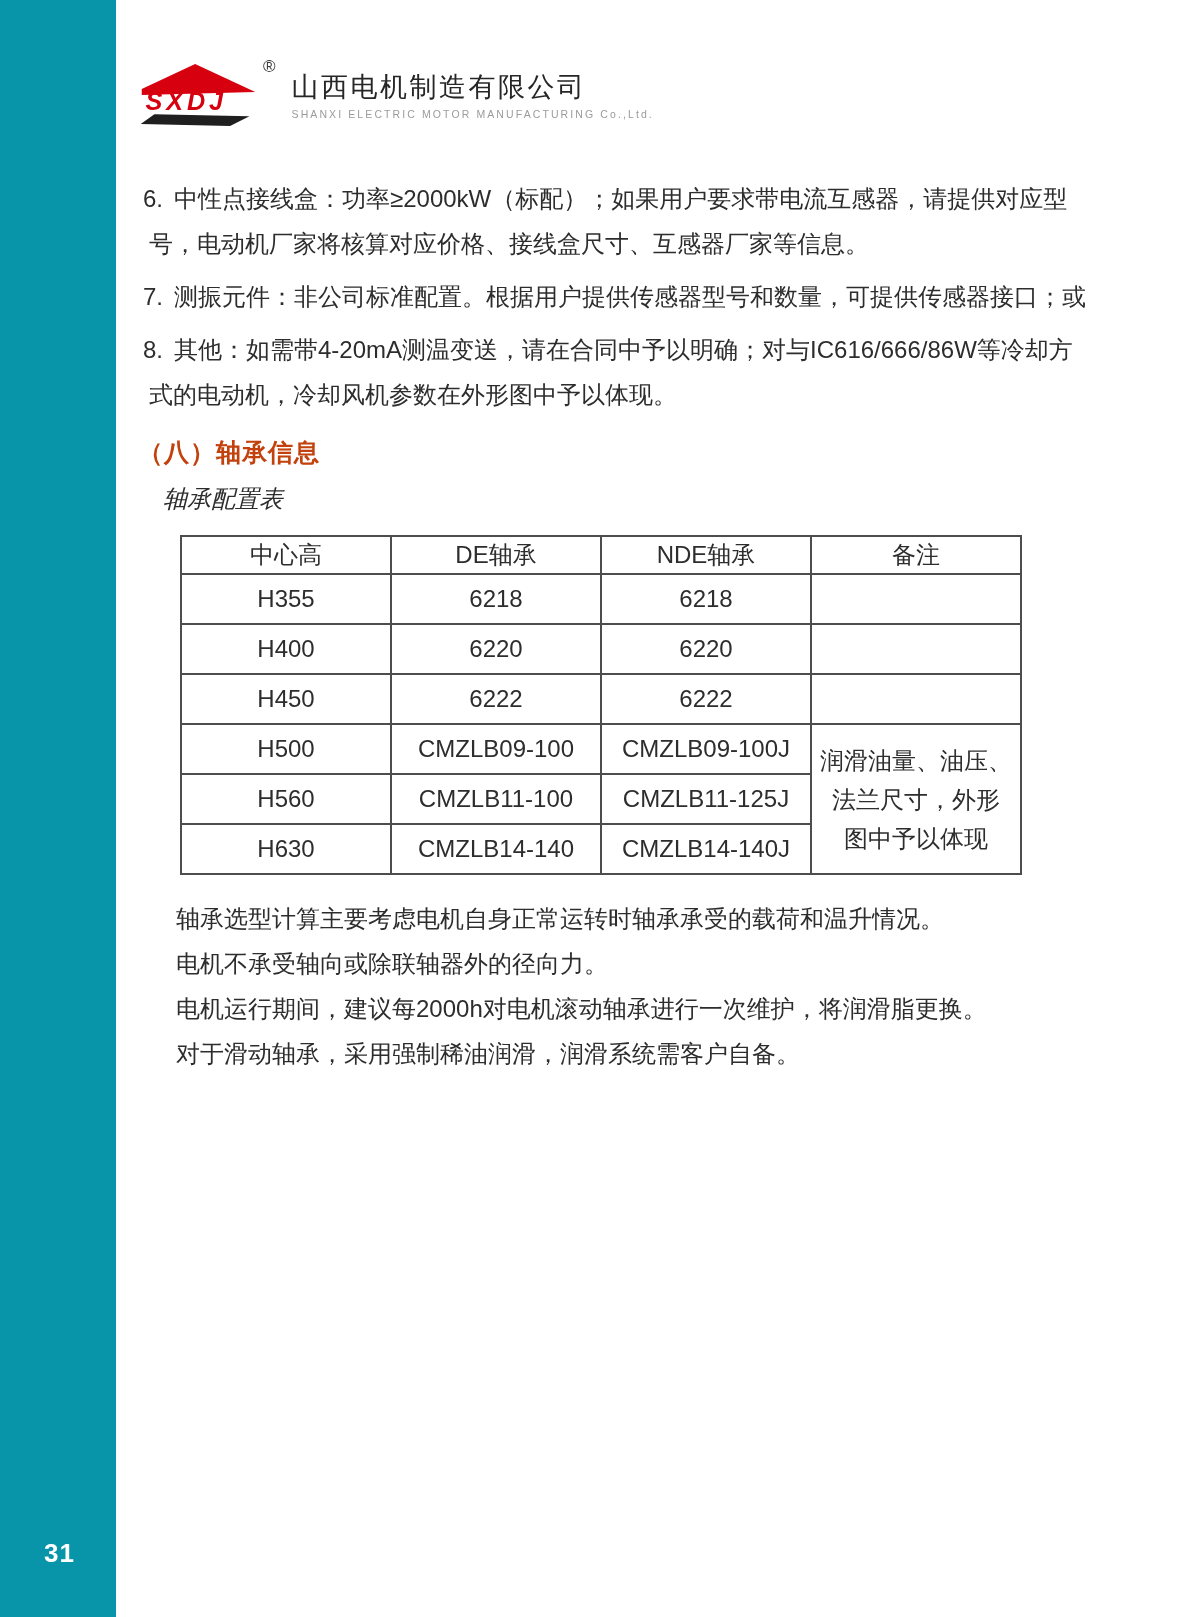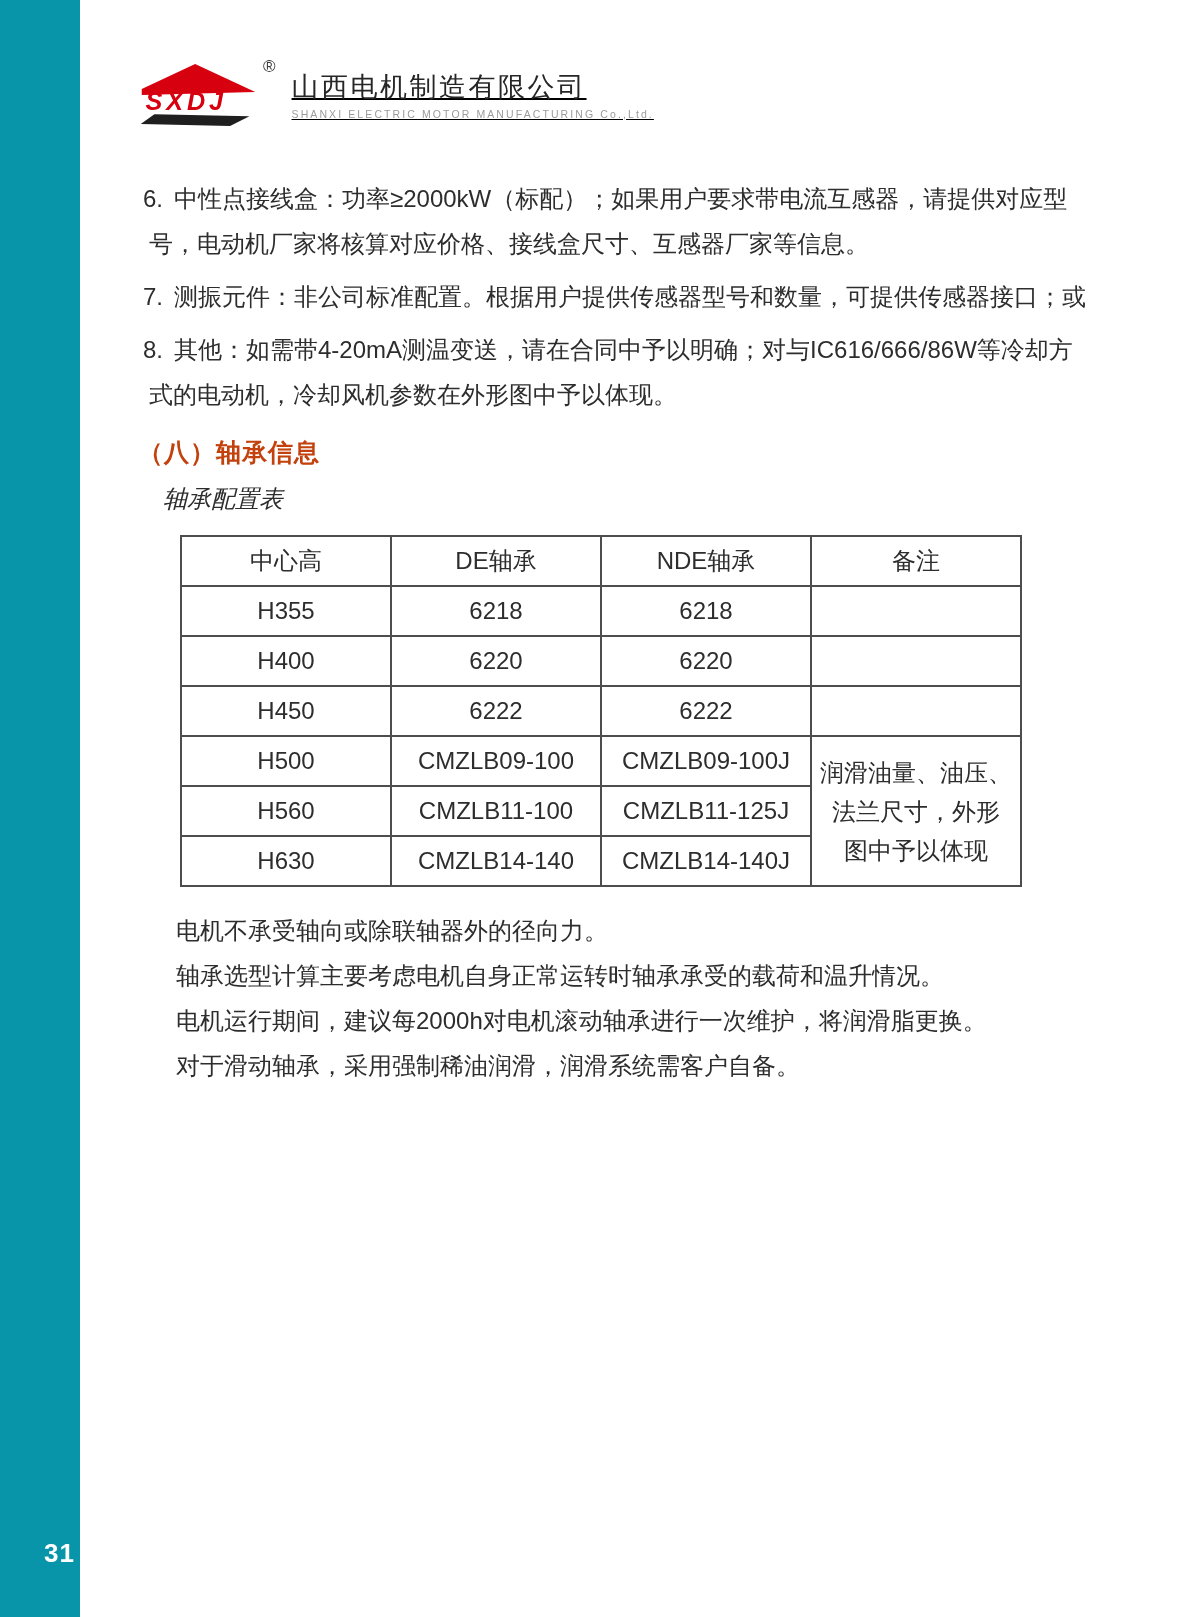--- a/index.html
+++ b/index.html
@@ -12,21 +12,21 @@
     height: 1617px;
     background: #ffffff;
     margin: 0 auto;
     overflow: hidden;
   }
 
   
   .sidebar {
     position: absolute;
     left: 0; top: 0;
-    width: 80px; height: 100%;
+    width: 116px; height: 100%;
     background: #0894a9;
   }
   .page-number {
     position: absolute;
     left: 44px;
     bottom: 48px;
     color: #ffffff;
     font-size: 26px;
     font-weight: bold;
     letter-spacing: 1px;
@@ -44,21 +44,21 @@
     align-items: flex-start;
     margin: 60px 0 0 38px;
   }
   .logo-mark { flex: 0 0 auto; }
   .reg-mark {
     font-size: 17px;
     color: #3a3a3a;
     margin: -2px 0 0 3px;
     line-height: 1;
   }
-  .company-block { margin-left: 16px; padding-top: 13px; text-decoration: underline; }
+  .company-block { margin-left: 16px; padding-top: 13px; }
   .company-cn {
     font-size: 27px;
     color: #262626;
     letter-spacing: 2.5px;
     line-height: 1.1;
   }
   .company-en {
     font-size: 10.5px;
     color: #9b9b9b;
     letter-spacing: 2.1px;
@@ -106,21 +106,21 @@
   table.bearing th, table.bearing td {
     border: 2px solid #4d4d4d;
     height: 50px;
     text-align: center;
     vertical-align: middle;
     font-size: 24px;
     font-weight: normal;
     color: #2d2d2d;
     padding: 0;
   }
-  table.bearing th { height: 50px; border-radius: 23px; }
+  table.bearing th { height: 38px; border-radius: 23px; }
   td.remark-cell {
     text-align: left;
     padding: 0 4px 0 14px;
     white-space: pre-line;
     line-height: 39px;
   }
 
   
   .notes {
     margin: 21px 0 0 76px;
@@ -219,20 +219,20 @@
         </tr>
         <tr>
           <td>H630</td>
           <td>CMZLB14-140</td>
           <td>CMZLB14-140J</td>
         </tr>
       </tbody>
     </table>
 
     <div class="notes">
+      <p class="note">轴承选型计算主要考虑电机自身正常运转时轴承承受的载荷和温升情况。</p>
       <p class="note">电机不承受轴向或除联轴器外的径向力。</p>
-      <p class="note">轴承选型计算主要考虑电机自身正常运转时轴承承受的载荷和温升情况。</p>
       <p class="note">电机运行期间，建议每2000h对电机滚动轴承进行一次维护，将润滑脂更换。</p>
       <p class="note">对于滑动轴承，采用强制稀油润滑，润滑系统需客户自备。</p>
     </div>
 
   </div>
 </div>
 
 </body></html>

